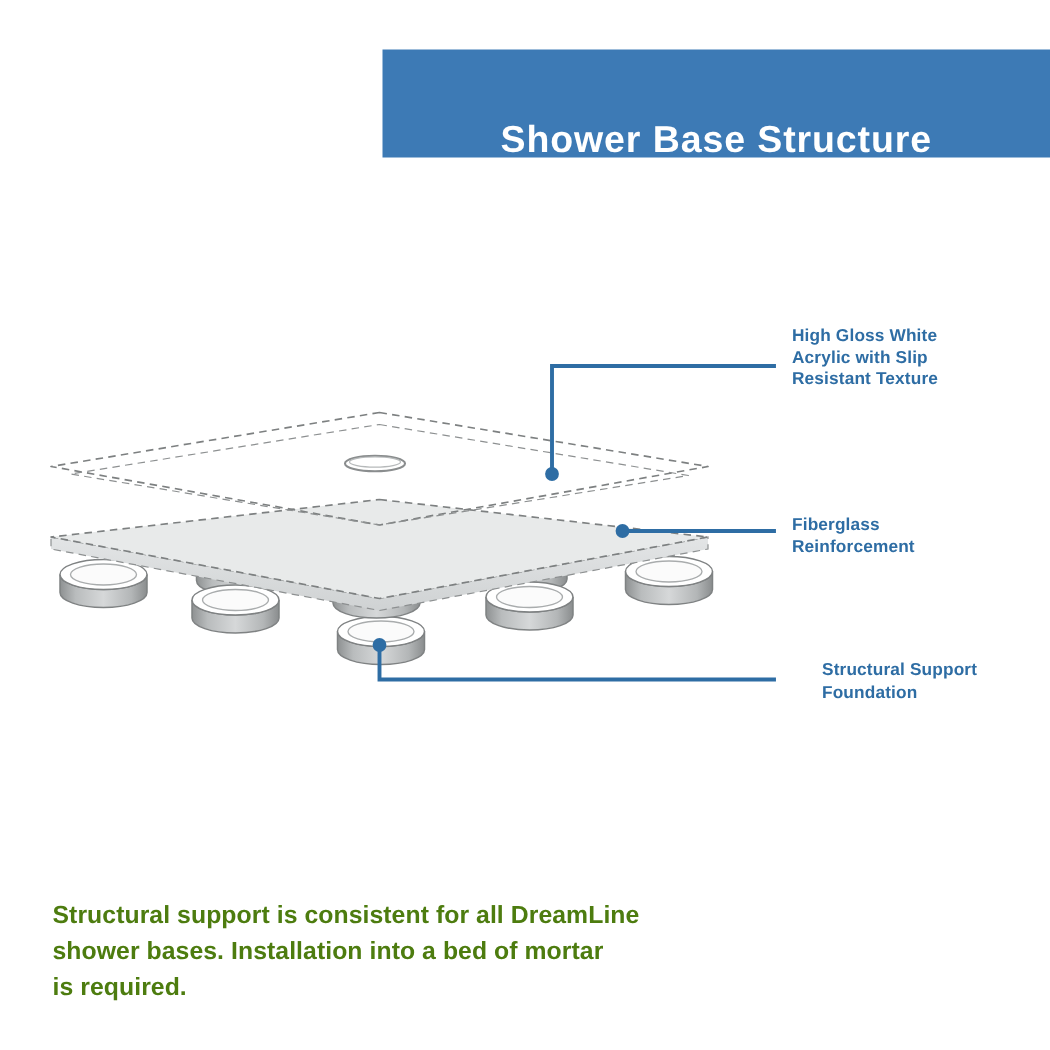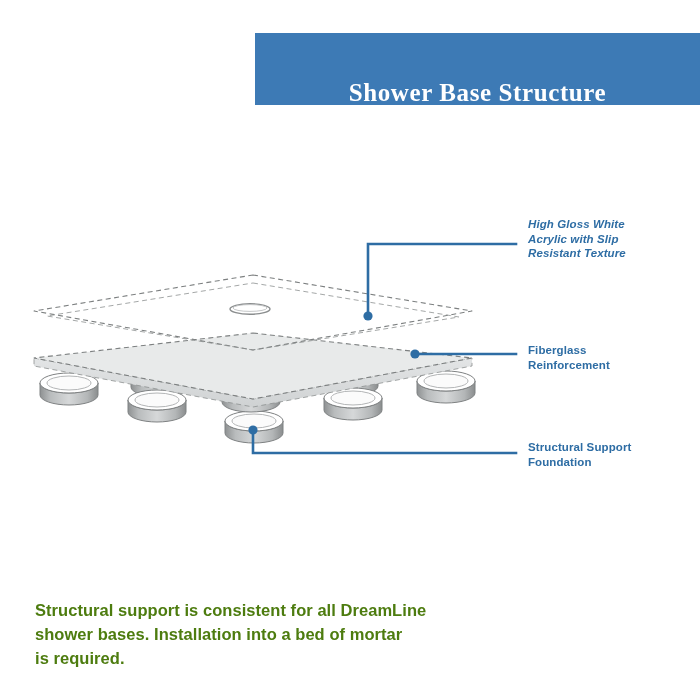--- a/index.html
+++ b/index.html
@@ -30,21 +30,21 @@
     background: #3d7ab5;
     display: flex;
     align-items: center;
     justify-content: center;
   }
   #header-title {
     color: #ffffff;
     font-size: 25px;
     font-weight: bold;
     letter-spacing: 0.6px;
-    font-family: Liberation Serif, serif;
+    font-family: Liberation Sans, sans-serif;
     white-space: nowrap;
     margin-top: 48px;
   }
 
   
   #diagram-svg {
     position: absolute;
     left: 0;
     top: 0;
     width: 700px;
@@ -56,23 +56,23 @@
   .callout-label {
     position: absolute;
     color: #2e6da4;
     font-size: 11.5px;
     font-weight: bold;
     line-height: 14.5px;
     font-family: "Liberation Sans", sans-serif;
     letter-spacing: 0.1px;
     white-space: pre-line;
   }
-  #callout-label-0 { left: 528px; top: 217px; font-style: italic; }
+  #callout-label-0 { left: 528px; top: 217px; }
   #callout-label-1 { left: 528px; top: 343px; }
-  #callout-label-2 { left: 528px; top: 440px; }
+  #callout-label-2 { left: 548px; top: 440px; }
 
   
   #caption {
     position: absolute;
     left: 35px;
     top: 598px;
     width: 470px;
     color: #4d7c0f;
     font-size: 16.5px;
     font-weight: bold;

